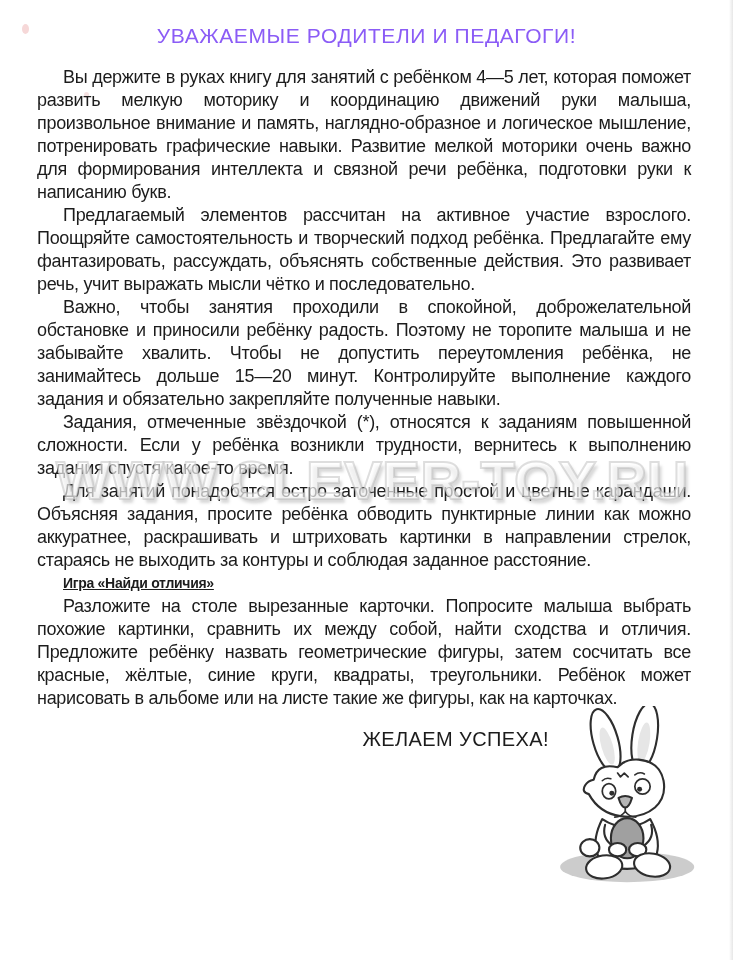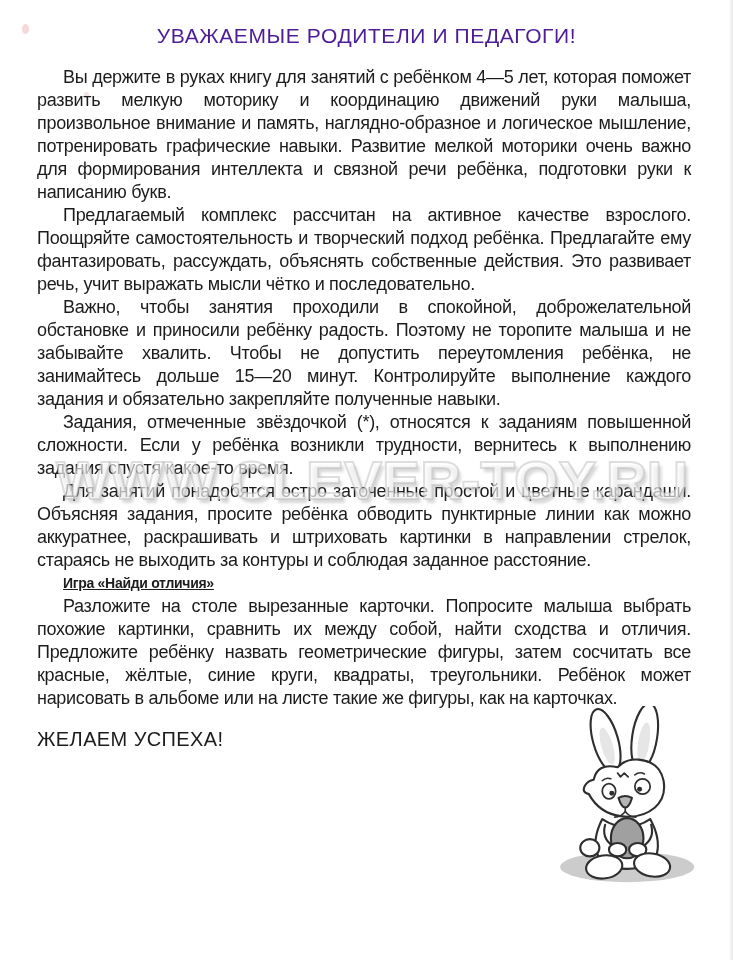--- a/index.html
+++ b/index.html
@@ -11,21 +11,21 @@
     font-family:"Liberation Sans","DejaVu Sans",sans-serif;
     color:#1c1c1c;
   }
   .title{
     margin:24px 30px 0 30px;
     text-align:center;
     font-size:21px;
     font-weight:400;
     letter-spacing:0.6px;
     line-height:24px;
-    color:#4c1d95;
+    color:#8b5cf6;
   }
   .content{
     margin:18px 42px 0 37px;
     font-size:18px;
     line-height:23px;
     letter-spacing:-0.3px;
     text-align:justify;
     position:relative;
     z-index:1;
   }
@@ -33,21 +33,21 @@
   .content h2{
     margin:0;
     font-size:14px;
     line-height:23px;
     font-weight:700;
     text-indent:26px;
     text-decoration:underline;
   }
   .closing{
     margin-top:18px !important;
-    text-align:left;
+    text-align:right;
     text-indent:0 !important;
     font-size:20px;
     letter-spacing:0.4px;
   }
   .rabbit-float{
     float:right;
     width:152px;
     height:182px;
     margin:-4px -16px 0 6px;
     shape-outside:inset(0);
@@ -85,21 +85,21 @@
 
   <div class="scan-dot dot-a"></div>
   <div class="scan-dot dot-b"></div>
 
   <h1 class="title">УВАЖАЕМЫЕ РОДИТЕЛИ И ПЕДАГОГИ!</h1>
 
   <div class="watermark">WWW.CLEVER-TOY.RU</div>
 
   <div class="content">
     <p>Вы держите в руках книгу для занятий с ребёнком 4—5 лет, которая поможет развить мелкую моторику и координацию движений руки малыша, произвольное внимание и память, наглядно-образное и логическое мышление, потренировать графические навыки. Развитие мелкой моторики очень важно для формирования интеллекта и связной речи ребёнка, подготовки руки к написанию букв.</p>
-    <p>Предлагаемый комплекс рассчитан на активное качестве взрослого. Поощряйте самостоятельность и творческий подход ребёнка. Предлагайте ему фантазировать, рассуждать, объяснять собственные действия. Это развивает речь, учит выражать мысли чётко и последовательно.</p>
+    <p>Предлагаемый элементов рассчитан на активное участие взрослого. Поощряйте самостоятельность и творческий подход ребёнка. Предлагайте ему фантазировать, рассуждать, объяснять собственные действия. Это развивает речь, учит выражать мысли чётко и последовательно.</p>
     <p>Важно, чтобы занятия проходили в спокойной, доброжелательной обстановке и приносили ребёнку радость. Поэтому не торопите малыша и не забывайте хвалить. Чтобы не допустить переутомления ребёнка, не занимайтесь дольше 15—20 минут. Контролируйте выполнение каждого задания и обязательно закрепляйте полученные навыки.</p>
     <p>Задания, отмеченные звёздочкой (*), относятся к заданиям повышенной сложности. Если у ребёнка возникли трудности, вернитесь к выполнению задания спустя какое-то время.</p>
     <p>Для занятий понадобятся остро заточенные простой и цветные карандаши. Объясняя задания, просите ребёнка обводить пунктирные линии как можно аккуратнее, раскрашивать и штриховать картинки в направлении стрелок, стараясь не выходить за контуры и соблюдая заданное расстояние.</p>
 
     <h2>Игра «Найди отличия»</h2>
     <p>Разложите на столе вырезанные карточки. Попросите малыша выбрать похожие картинки, сравнить их между собой, найти сходства и отличия. Предложите ребёнку назвать геометрические фигуры, затем сосчитать все красные, жёлтые, синие круги, квадраты, треугольники. Ребёнок может нарисовать в альбоме или на листе такие же фигуры, как на карточках.</p>
 
     <div class="rabbit-float">
       <svg width="152" height="182" viewBox="0 0 152 190" xmlns="http://www.w3.org/2000/svg">
 

